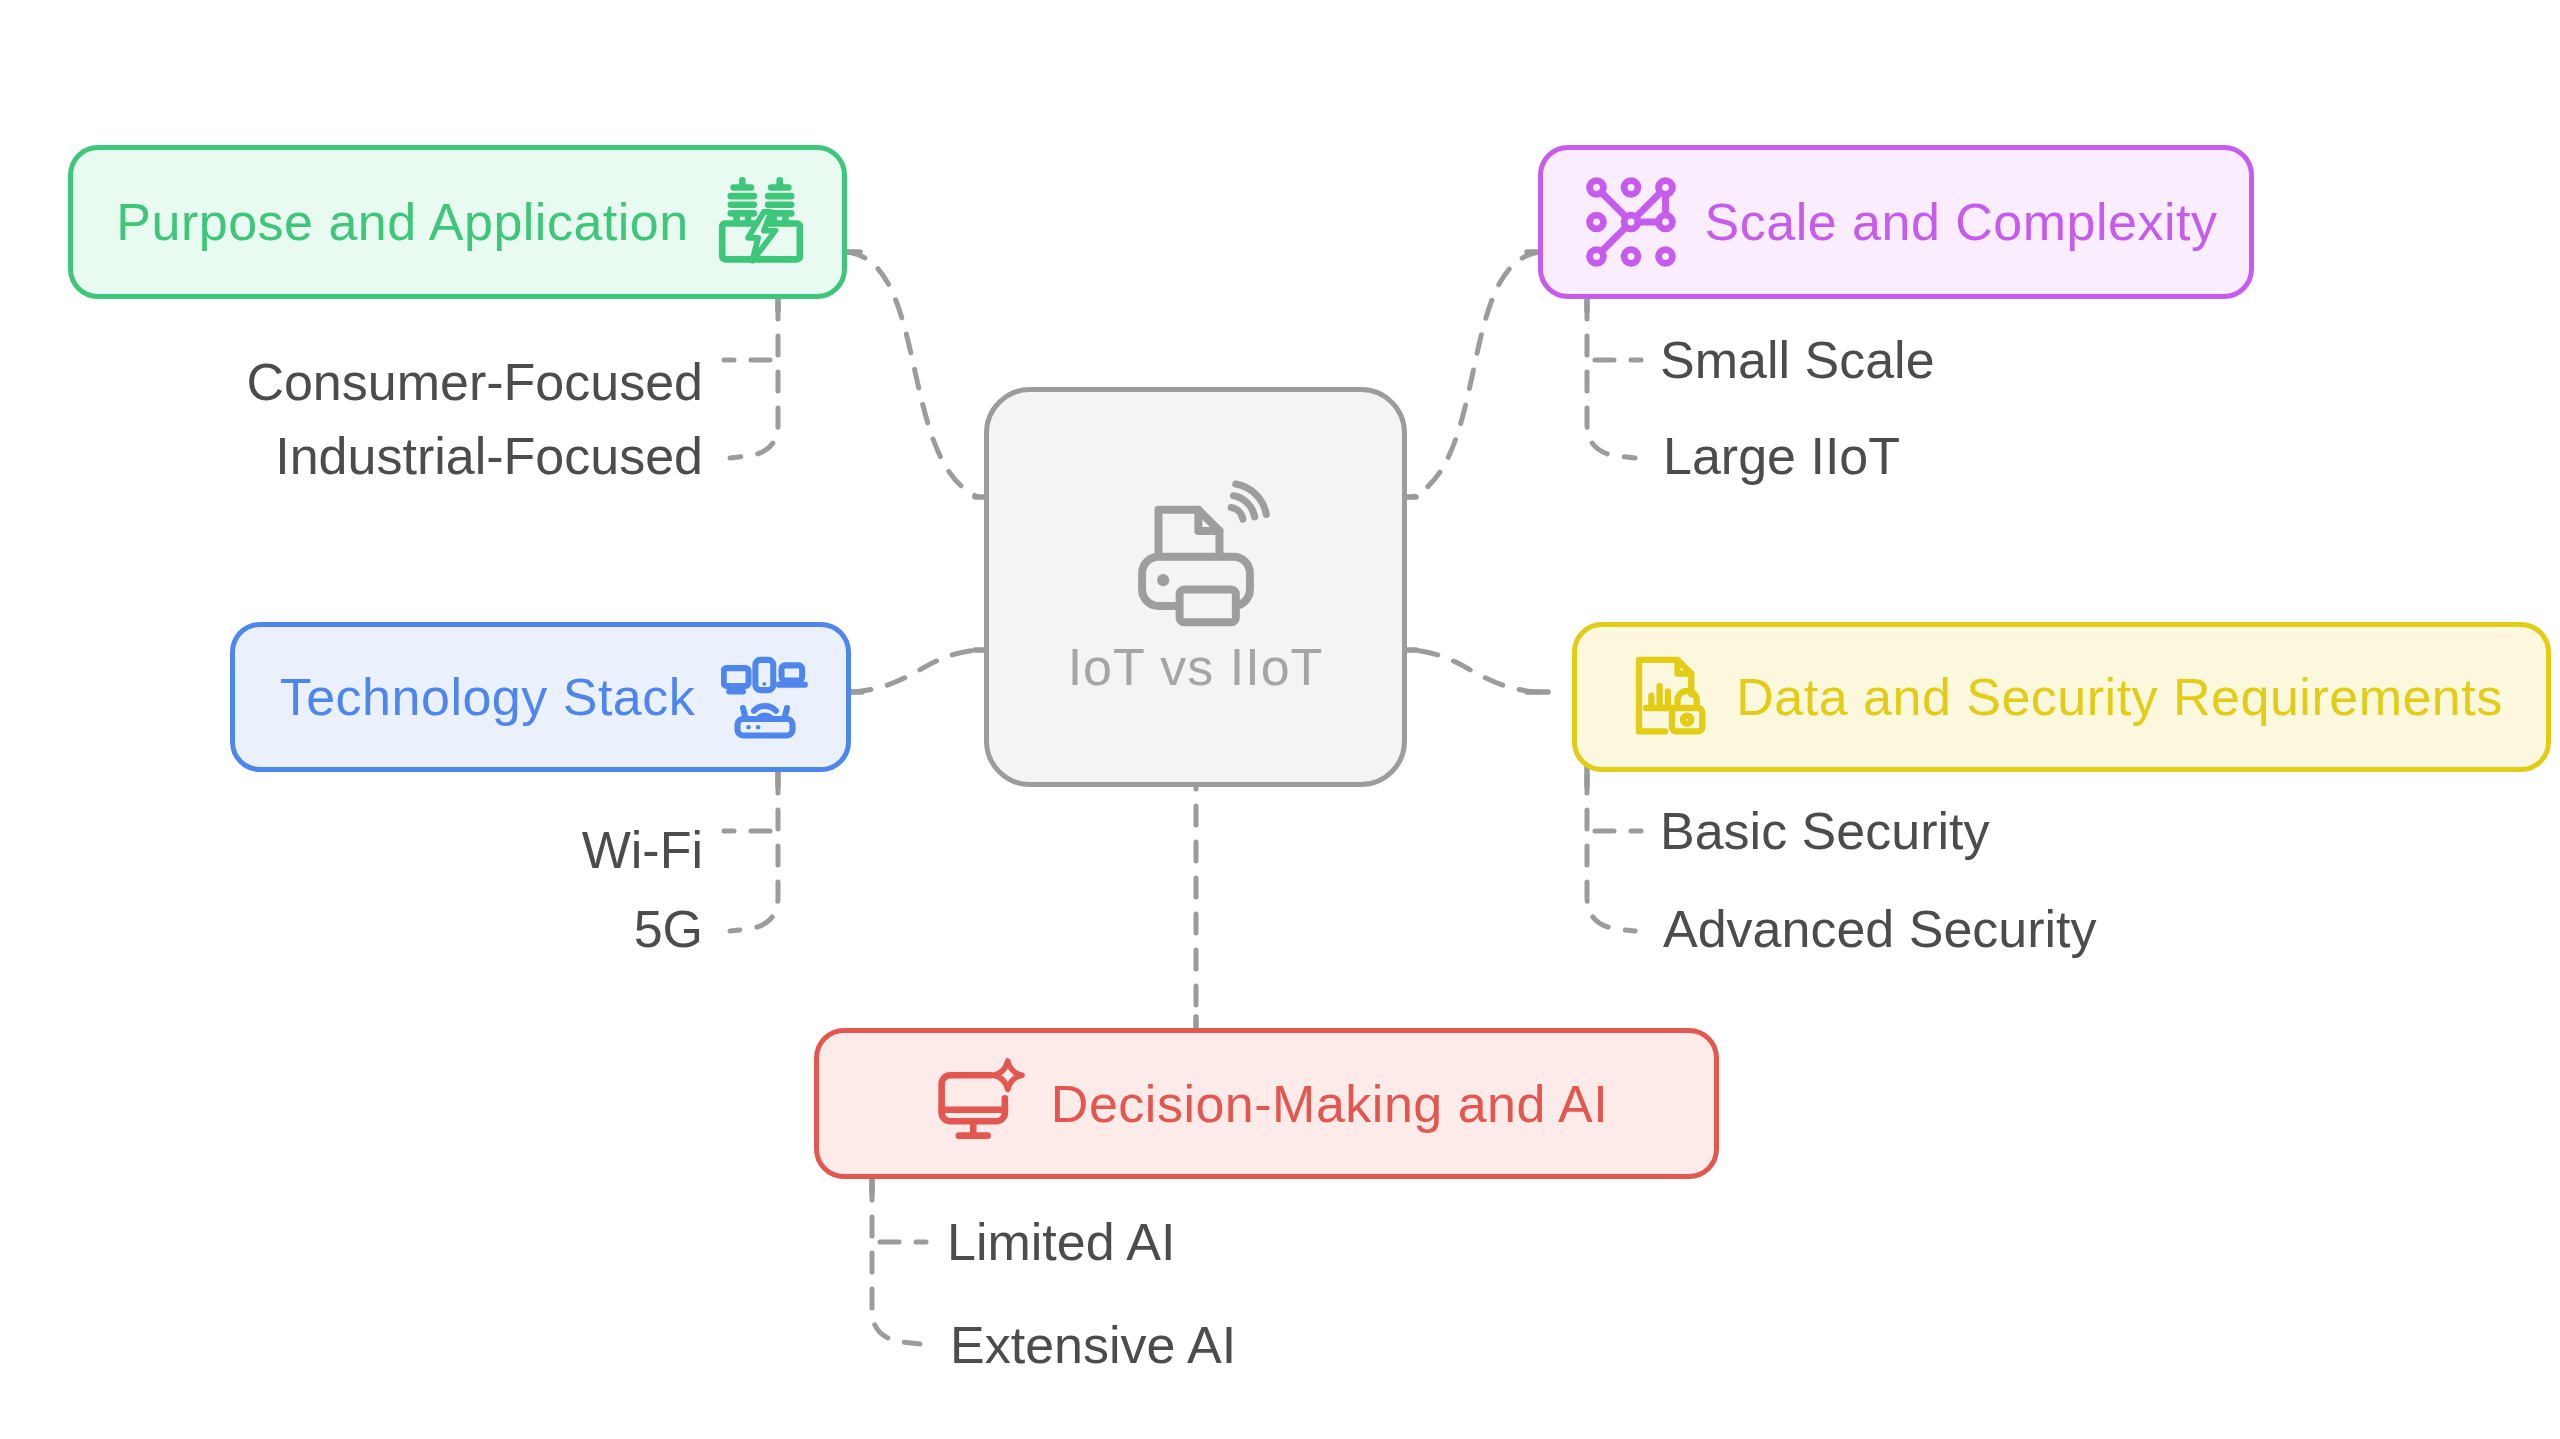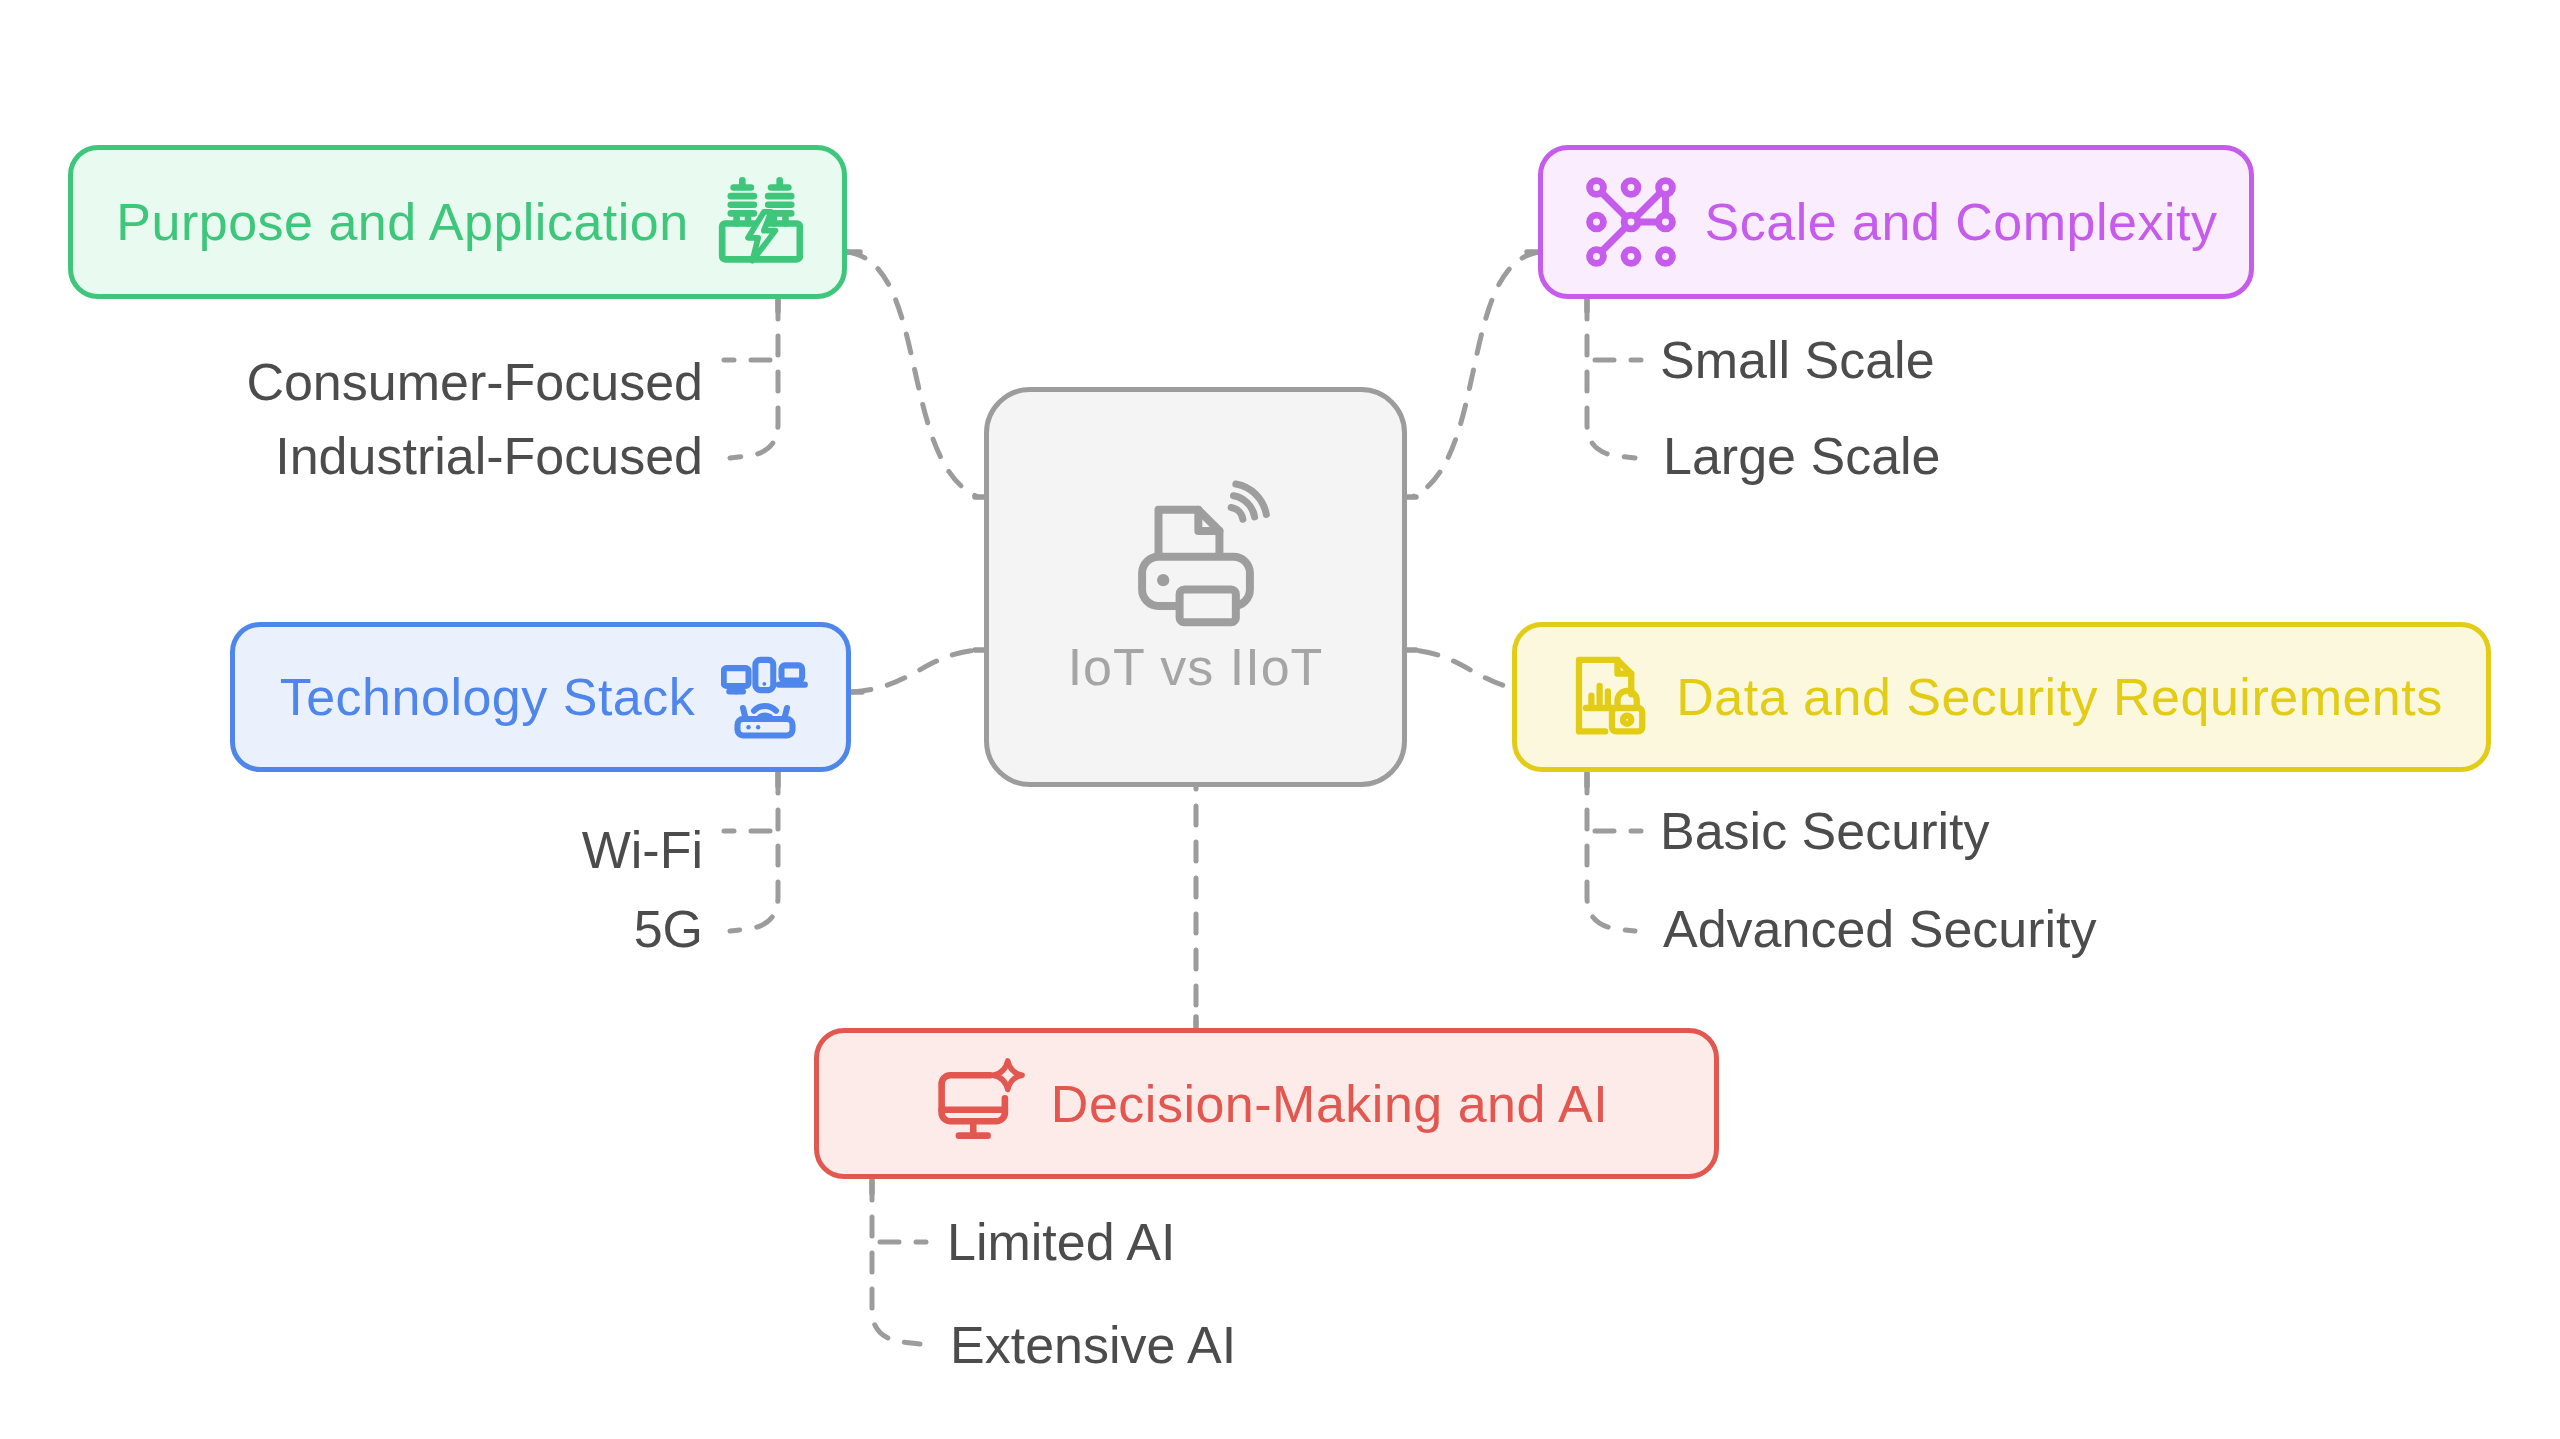--- a/index.html
+++ b/index.html
@@ -11,21 +11,21 @@
   .port{fill:none;stroke:#9A9A9A;stroke-width:5.5;stroke-linecap:round;}
 
   .node{position:absolute;box-sizing:border-box;display:flex;align-items:center;justify-content:center;
         gap:26px;border-radius:30px;border:5px solid;white-space:nowrap;padding-left:8px;}
   .node .title{font-size:52px;letter-spacing:0.5px;}
   .node svg.nicon{flex:0 0 auto;}
 
   .node-green {left:68px;  top:145px; width:779px; height:154px; border-color:#3EC67B; background:#E9FAF0; color:#3EC67B;}
   .node-purple{left:1538px;top:145px; width:716px; height:154px; border-color:#C55CEC; background:#FAEEFE; color:#C55CEC;}
   .node-blue  {left:230px; top:622px; width:621px; height:150px; border-color:#4E86EC; background:#EAF1FD; color:#4E86EC;justify-content:center;}
-  .node-yellow{left:1512px;top:622px; width:979px; height:150px; border-color:#E3CC15; background:#FCF8DE; color:#E3CC15;gap:20px;}
+  .node-yellow{left:1572px;top:622px; width:979px; height:150px; border-color:#E3CC15; background:#FCF8DE; color:#E3CC15;gap:20px;}
   .node-red   {left:814px; top:1028px;width:905px; height:151px; border-color:#E25750; background:#FCEBE9; color:#E25750;}
 
   .node-center{position:absolute;left:984px;top:387px;width:423px;height:400px;box-sizing:border-box;
                border:5px solid #9C9C9C;background:#F4F4F4;border-radius:46px;
                display:flex;flex-direction:column;align-items:center;justify-content:center;gap:10px;}
   .node-center .title{font-size:52px;color:#A5A5A5;letter-spacing:1px;}
 
   .child{position:absolute;transform:translateY(-50%);font-size:52px;color:#4C4C4C;white-space:nowrap;}
   .r-align{text-align:right;}
 </style>
@@ -171,21 +171,21 @@
       <path d="M18 54 H38"></path>
       <path d="M52 2 C53.5 8.5 57 11 62 12 C57 13 53.5 15.5 52 22 C50.5 15.5 47 13 42 12 C47 11 50.5 8.5 52 2 Z" stroke-width="3.8"></path>
     </svg>
     <span class="title">Decision-Making and AI</span>
   </div>
 
   <div class="child r-align" style="right:1857px;top:360px;margin-top:22px;">Consumer-Focused</div>
   <div class="child r-align" style="right:1857px;top:456px;">Industrial-Focused</div>
 
   <div class="child" style="left:1660px;top:360px;">Small Scale</div>
-  <div class="child" style="left:1663px;top:456px;">Large Scale</div>
+  <div class="child" style="left:1663px;top:456px;">Large IIoT</div>
 
   <div class="child r-align" style="right:1857px;top:850px;">Wi-Fi</div>
   <div class="child r-align" style="right:1857px;top:929px;">5G</div>
 
   <div class="child" style="left:1660px;top:831px;">Basic Security</div>
   <div class="child" style="left:1663px;top:929px;">Advanced Security</div>
 
   <div class="child" style="left:947px;top:1242px;">Limited AI</div>
   <div class="child" style="left:950px;top:1345px;">Extensive AI</div>
 

